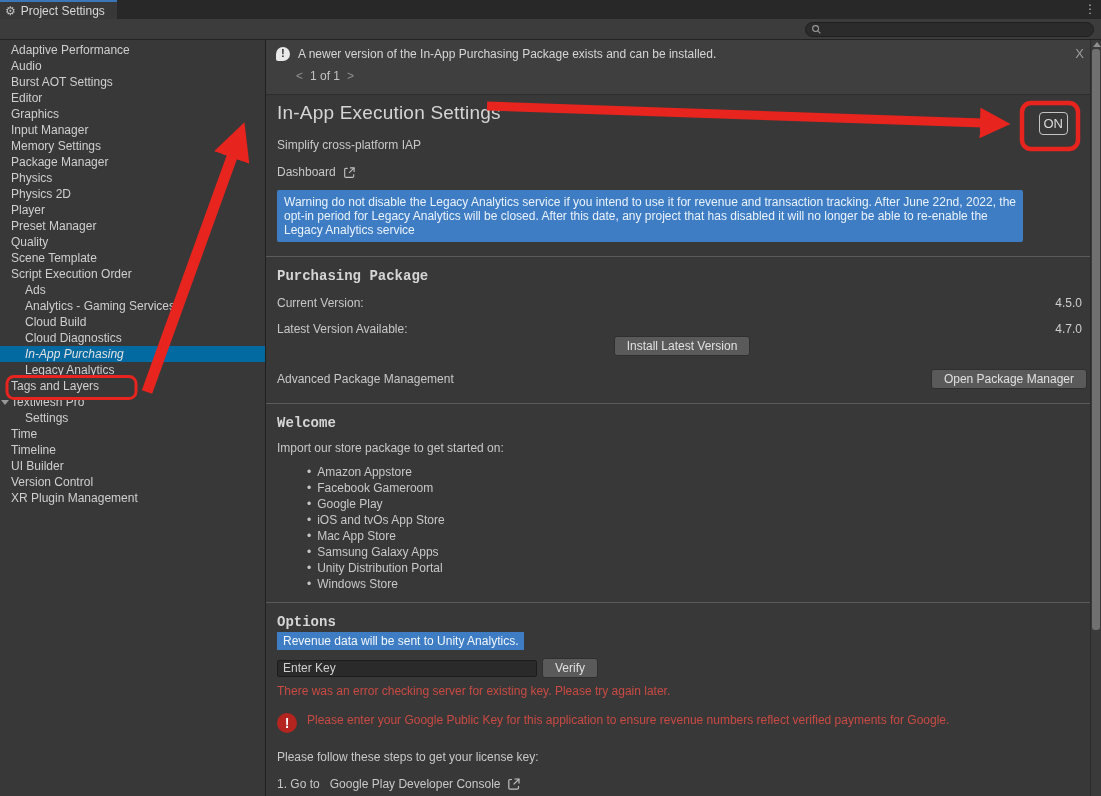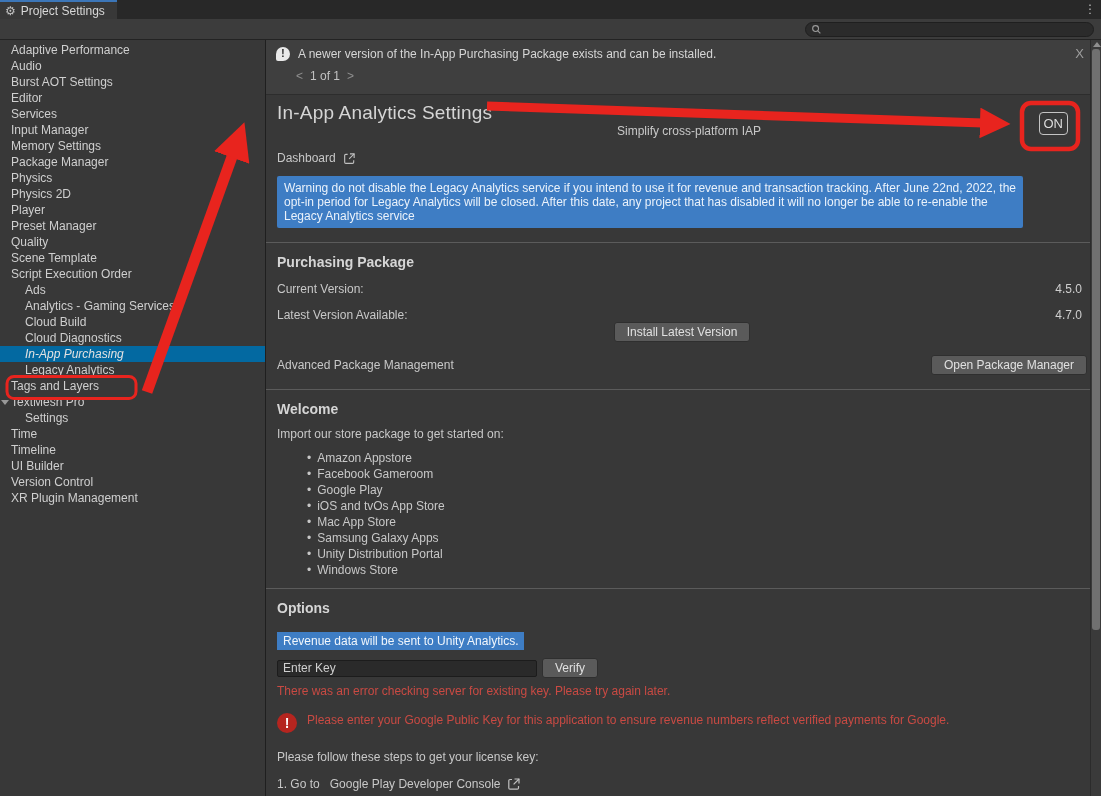--- a/index.html
+++ b/index.html
@@ -38,43 +38,43 @@
   .info-icon { width:14px; height:14px; min-width:14px; background:#e9e9e9; border-radius:50% 50% 50% 2px; color:#161616; font-weight:bold; font-size:10px; text-align:center; line-height:14px; }
   .pager { margin:8px 0 0 20px; color:#9f9f9f; display:flex; gap:7px; align-items:center; }
   .pager .pg-btn { cursor:pointer; color:#8f8f8f; }
   .pager .pg-label { color:#c3c3c3; }
   .banner-close { position:absolute; right:17px; top:6px; color:#9e9e9e; font-size:13px; cursor:pointer; }
 
   
   .content { position:relative; height:701px; overflow:hidden; }
   .settings-header { position:relative; padding:7px 0 0 11px; }
   .h1 { font-size:19px; font-weight:400; color:#d5d5d5; letter-spacing:.2px; }
-  .subtitle { color:#c8c8c8;text-align:center; }
+  .subtitle { margin-top:14px; color:#c8c8c8; }
   .dash-row { margin-top:13px; display:flex; gap:7px; align-items:center; color:#c8c8c8; cursor:pointer; width:max-content; }
   .on-btn { position:absolute; right:33px; top:17px; border:1px solid #c4c4c4; border-radius:4px; background:transparent; color:#dcdcdc; font-size:13px; padding:3px 4px; font-family:"Liberation Sans",sans-serif; cursor:pointer; }
 
   .warn-box { margin:11px 0 0 11px; width:746px; background:#3e7dc4; color:#eaf2fb; padding:5px 7px; line-height:14px; border-radius:2px; }
 
   .divider { height:1px; background:#5b5b5b; }
   .d1 { margin-top:14px; } .d2 { margin-top:14px; } .d3 { margin-top:10px; }
 
   .section { padding:11px 14px 0 11px; }
-  .h2 { font-size:14px; font-weight:700; color:#d5d5d5; }
+  .h2 { font-size:14px; font-weight:700; color:#d5d5d5;font-family:Liberation Mono, monospace; }
   .kv-row { display:flex; justify-content:space-between; margin-top:12px; color:#c8c8c8; padding-right:5px; }
   .kv-val { color:#cfcfcf;margin-left:10px; }
   .btn-row { display:flex; justify-content:center; }
   .adv-row { display:flex; justify-content:space-between; align-items:center; margin-top:13px; }
   .u-btn { background:#5a5a5a; border:1px solid #2f2f2f; border-radius:3px; color:#e0e0e0; font-size:12px; padding:2px 12px; font-family:"Liberation Sans",sans-serif; cursor:pointer; }
 
   .intro { margin-top:10px; color:#c8c8c8; }
   .stores { margin-top:9px; }
   .store-row { height:16px; line-height:16px; padding-left:30px; color:#c8c8c8; }
   .store-row .bullet { margin-right:6px; color:#c8c8c8; }
 
-  .chip { display:inline-block; margin-top:16px; background:#3e7dc4; color:#f0f6fc; padding:2px 6px; }
+  .chip { display:inline-block; margin-top:2px; background:#3e7dc4; color:#f0f6fc; padding:2px 6px; }
   .key-row { margin-top:8px; display:flex; gap:5px; align-items:center; }
   .key-input { width:260px; height:17px; background:#2a2a2a; border:1px solid #1c1c1c; border-radius:2px; color:#cfcfcf; padding:0 5px; font-size:12px; font-family:"Liberation Sans",sans-serif; }
   .err { margin-top:6px; color:#c94a43; }
   .google-row { margin-top:13px; display:flex; gap:10px; align-items:flex-start; }
   .err-icon { width:20px; height:20px; min-width:20px; margin-top:2px; background:#b5251f; border-radius:50%; color:#fff; font-weight:bold; font-size:14px; text-align:center; line-height:20px; }
   .google-err { color:#c94a43; margin-top:2px; }
   .steps-intro { margin-top:17px; color:#c8c8c8; }
   .step1 { margin-top:13px; display:flex; gap:7px; align-items:center; color:#c8c8c8; }
   .step1 .lnk { margin-left:3px; cursor:pointer; }
 
@@ -111,21 +111,21 @@
     </div>
   </div>
 
   <div class="bodyrow">
 
     <div class="sidebar">
         <div class="side-row"><span>Adaptive Performance</span></div>
         <div class="side-row"><span>Audio</span></div>
         <div class="side-row"><span>Burst AOT Settings</span></div>
         <div class="side-row"><span>Editor</span></div>
-        <div class="side-row"><span>Services</span></div>
+        <div class="side-row"><span>Graphics</span></div>
         <div class="side-row"><span>Input Manager</span></div>
         <div class="side-row"><span>Memory Settings</span></div>
         <div class="side-row"><span>Package Manager</span></div>
         <div class="side-row"><span>Physics</span></div>
         <div class="side-row"><span>Physics 2D</span></div>
         <div class="side-row"><span>Player</span></div>
         <div class="side-row"><span>Preset Manager</span></div>
         <div class="side-row"><span>Quality</span></div>
         <div class="side-row"><span>Scene Template</span></div>
         <div class="side-row"><span>Script Execution Order</span></div>
@@ -156,21 +156,21 @@
           <span class="pg-btn">&lt;</span>
           <span class="pg-label">1 of 1</span>
           <span class="pg-btn">&gt;</span>
         </div>
         <span class="banner-close">X</span>
       </div>
 
       <div class="content">
 
         <div class="settings-header">
-          <div class="h1">In-App Analytics Settings</div>
+          <div class="h1">In-App Execution Settings</div>
           <div class="subtitle">Simplify cross-platform IAP</div>
           <div class="dash-row">
             <span>Dashboard</span>
             <svg width="13" height="13" viewBox="0 0 14 14">
               <path d="M5 2.5 H3 a1.2 1.2 0 0 0 -1.2 1.2 V11 a1.2 1.2 0 0 0 1.2 1.2 H10.3 a1.2 1.2 0 0 0 1.2 -1.2 V9" fill="none" stroke="#c0c0c0" stroke-width="1.2"></path>
               <path d="M7.5 2 H12 V6.5" fill="none" stroke="#c0c0c0" stroke-width="1.2"></path>
               <line x1="12" y1="2" x2="6.6" y2="7.4" stroke="#c0c0c0" stroke-width="1.2"></line>
             </svg>
           </div>
           <button class="on-btn">ON</button>

